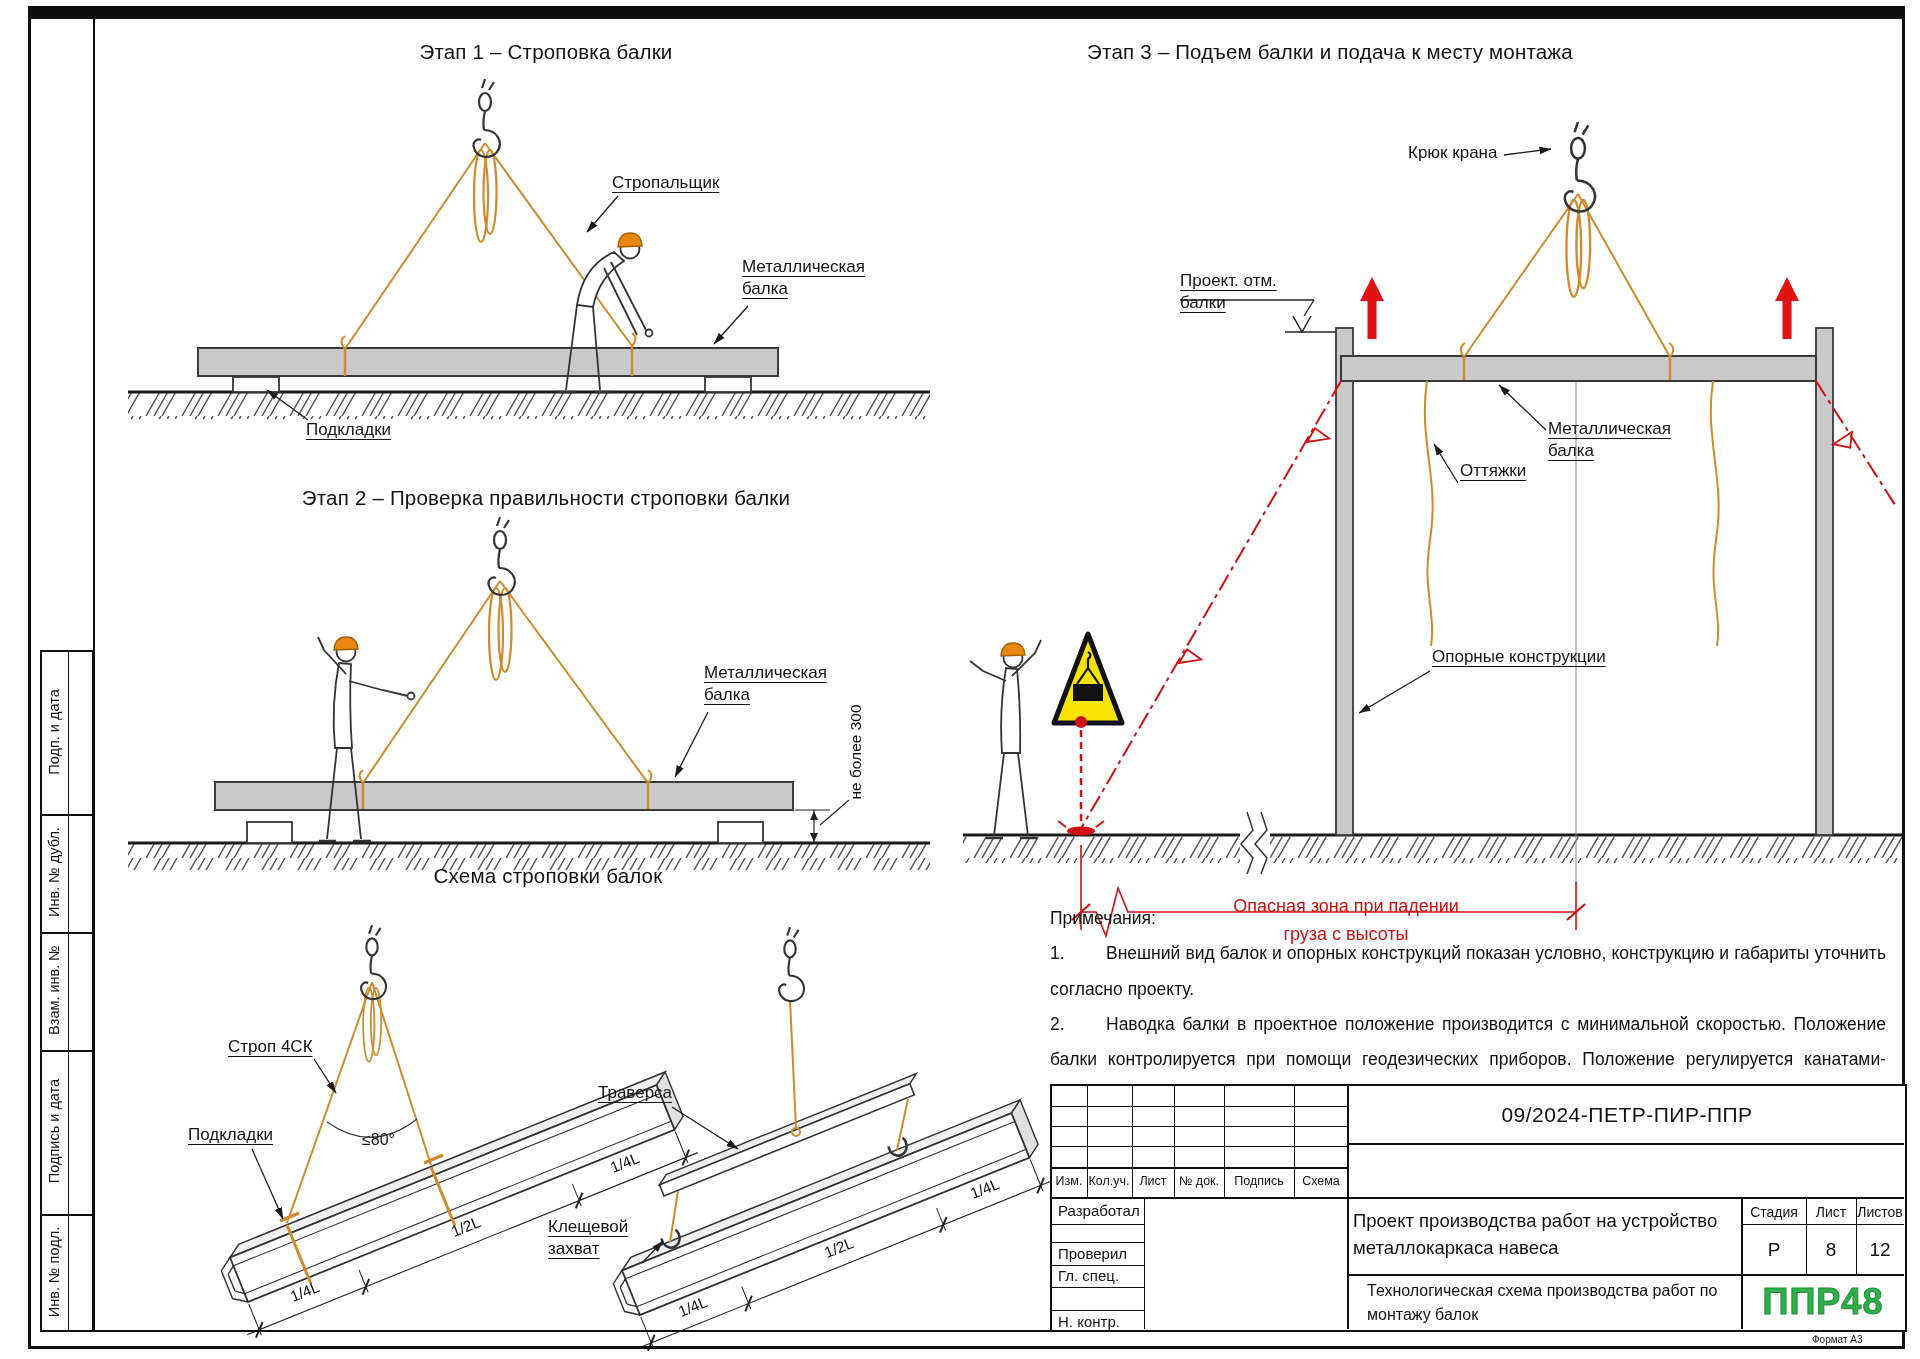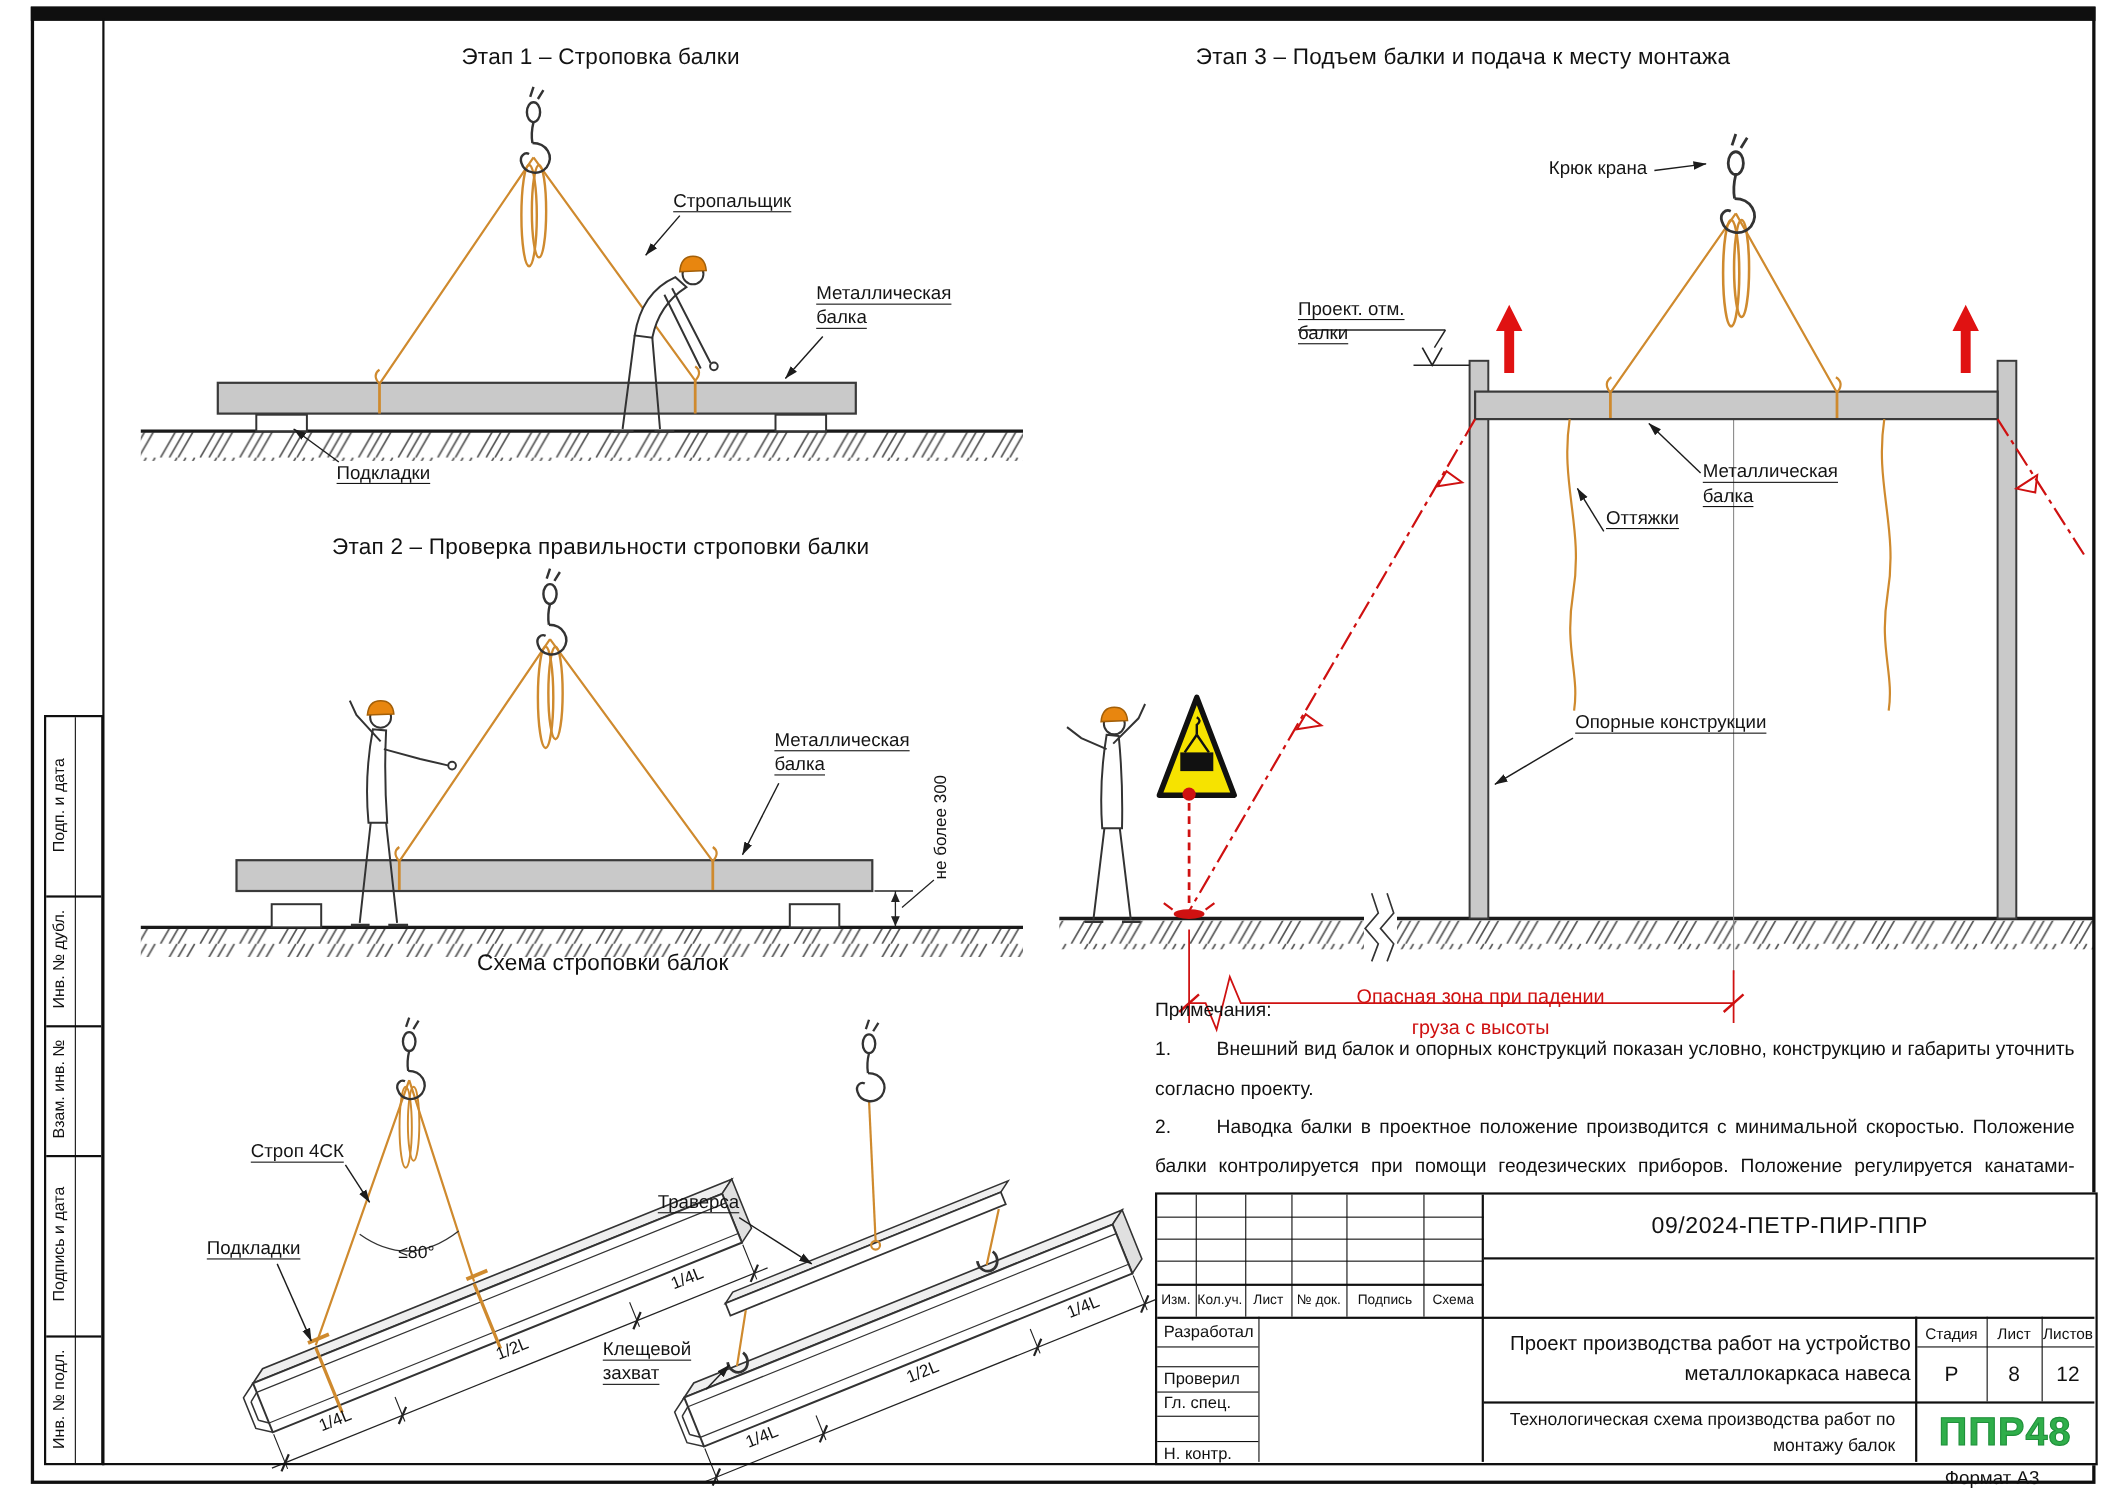--- a/index.html
+++ b/index.html
@@ -26,27 +26,27 @@
   #notes .nh{text-align:left}
   #notes p{margin:0}
   .note-num{display:inline-block;width:56px}
   
   #lmargin{position:absolute;left:40px;top:650px;width:54px;height:682px;border:2px solid #0f0f0f;box-sizing:border-box}
   
   #stamp{position:absolute;left:1050px;top:1084px;width:857px;height:248px;border:2.5px solid #0f0f0f;box-sizing:border-box;background:#fff}
   #stamp .hl,#stamp .vl{position:absolute;background:#0f0f0f}
   .tb-txt{position:absolute;font-size:15px;white-space:nowrap}
   .tb-hdr{position:absolute;font-size:12.5px;transform:translateX(-50%);white-space:nowrap}
-  .tb-center{position:absolute;transform:translate(-50%,-50%);text-align:right}
+  .tb-center{position:absolute;transform:translate(-50%,-50%);text-align:left}
   #doc-code{font-size:21px;letter-spacing:.5px}
   #project-name{width:384px;font-size:18.5px;line-height:1.45}
   #sheet-title{width:356px;font-size:16px;line-height:1.5}
   .tb-val{font-size:19px}
   #logo{font-size:36px;font-weight:bold;color:#2fae4a;letter-spacing:1px;-webkit-text-stroke:1px #1f8f3a}
-  #format-lbl{position:absolute;left:1768px;top:1334px;font-size:17px}
+  #format-lbl{position:absolute;left:1812px;top:1334px;font-size:10px}
 </style>
 </head>
 <body>
 
 <svg style="position:absolute;left:0;top:0" width="1920" height="1359" viewBox="0 0 1920 1359">
   <defs>
     <pattern id="hatch" width="36" height="26" patternUnits="userSpaceOnUse">
       <path d="M2,26 L17,0 M10,26 L25,0 M18,26 L33,0" stroke="#555" stroke-width="1.5" fill="none"></path>
     </pattern>
     <marker id="arw" markerWidth="13" markerHeight="10" refX="11.5" refY="5" orient="auto" markerUnits="userSpaceOnUse">

